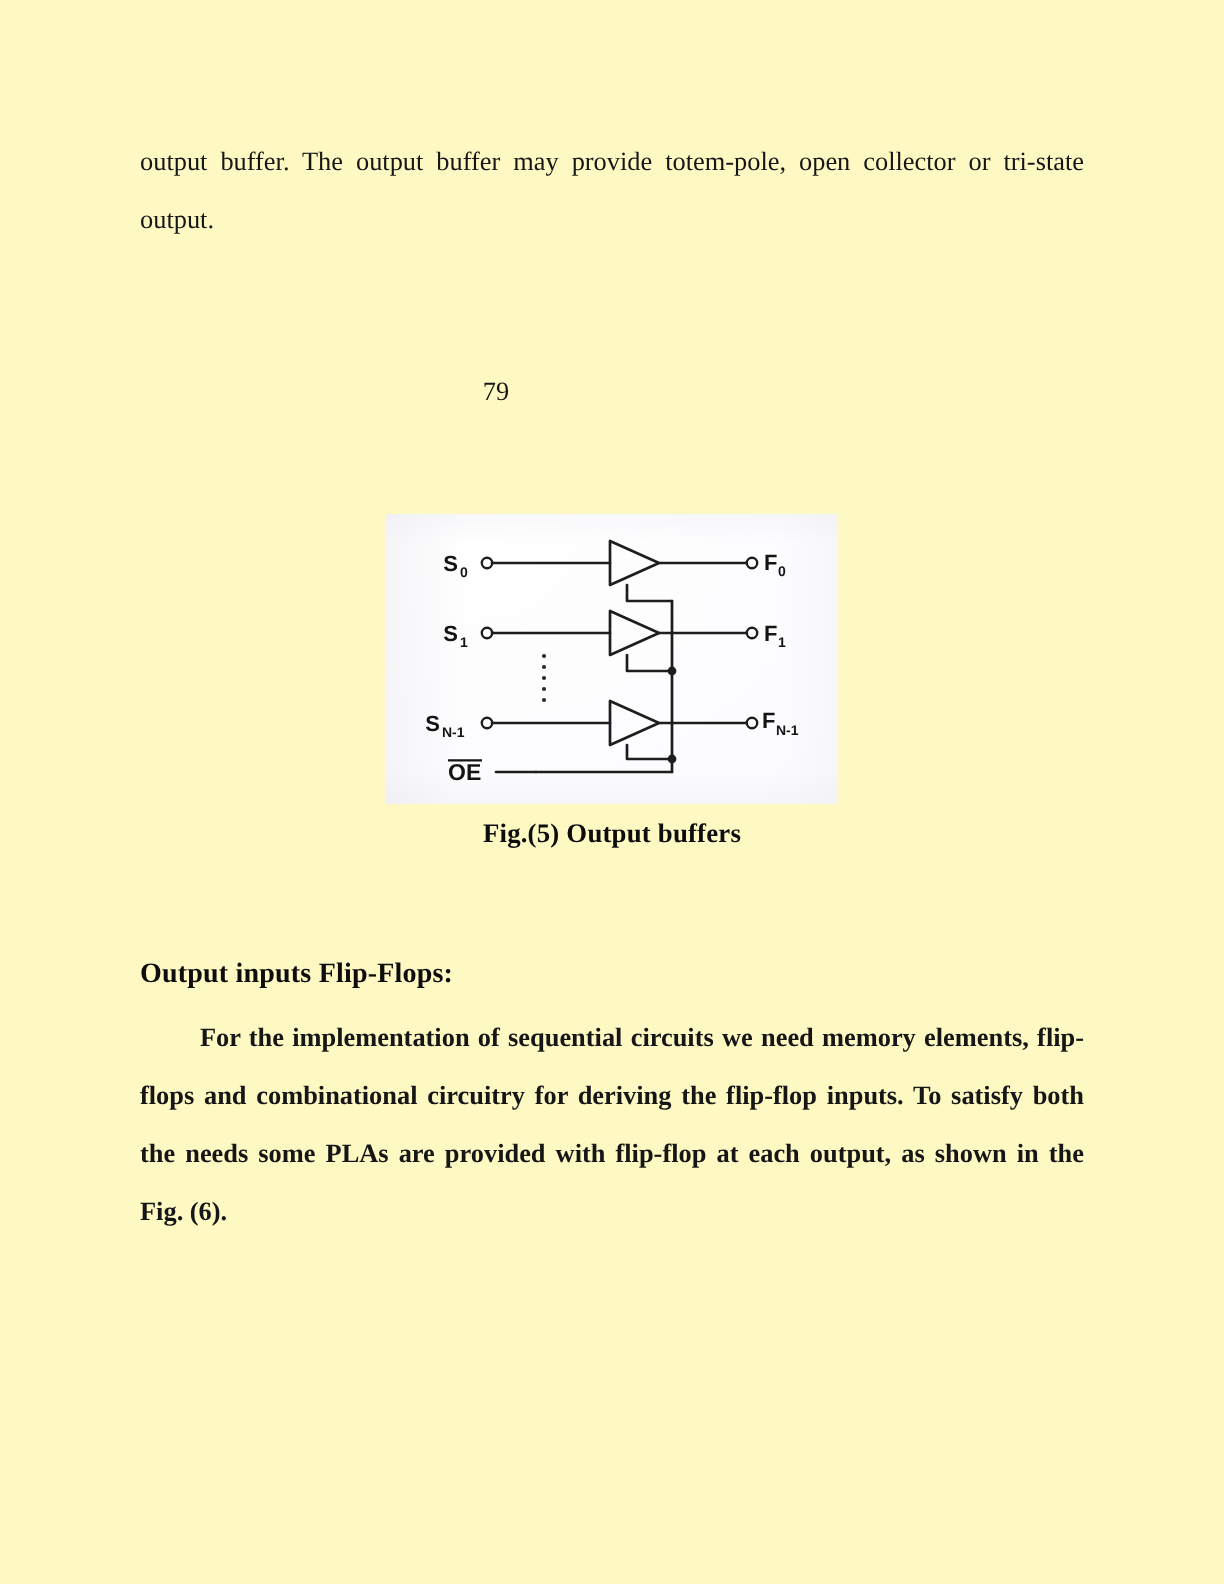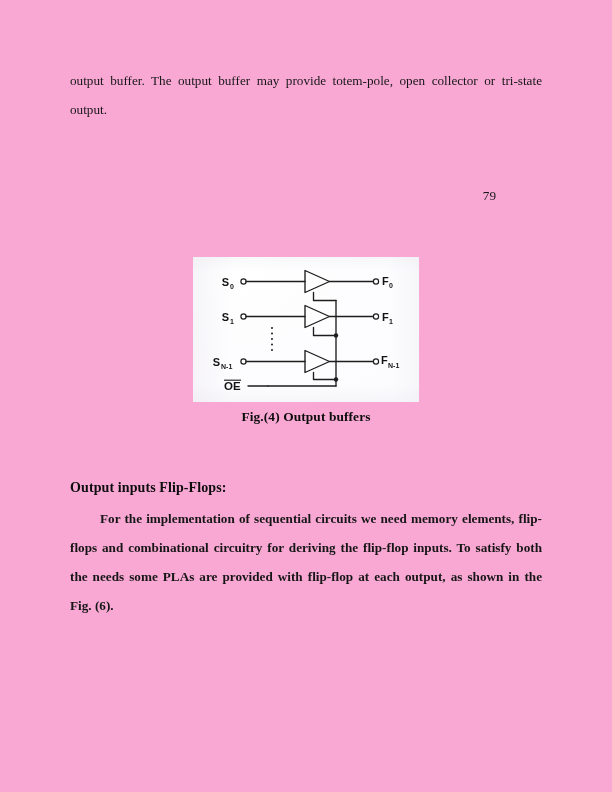--- a/index.html
+++ b/index.html
@@ -13,21 +13,21 @@
     position: relative;
     font-family: "Liberation Serif", "DejaVu Serif", serif;
     color: #000000;
     overflow: hidden;
   }
   .page {
     position: absolute;
     inset: 0;
     width: 612px;
     height: 792px;
-    background: #f9a8d4;
+    background: #fef9c3;
   }
 
   
   .para {
     position: absolute;
     left: 70px;
     width: 472px;
     font-size: 13.2px;
     line-height: 29px;
     text-align: justify;
@@ -35,21 +35,21 @@
   }
   .para.top { top: 66px; }
   .para.bottom { top: 504px; font-weight: bold; }
   .para .indent { display: inline-block; width: 30px; }
 
   .pageno {
     position: absolute;
     top: 188px;
     left: 0;
     width: 496px;
-    text-align: right;
+    text-align: center;
     font-size: 13.2px;
     color: #161616;
   }
 
   
   .figure-wrap {
     position: absolute;
     left: 193px;
     top: 257px;
     width: 226px;
@@ -178,19 +178,19 @@
 
         <text x="188" y="107" font-size="11">F</text>
         <text x="195" y="110.5" font-size="7">N-1</text>
 
         <text x="31" y="133" font-size="11.5">OE</text>
         <line x1="31" y1="123.2" x2="48" y2="123.2" stroke="#141414" stroke-width="1.1"></line>
       </g>
     </svg>
   </div>
 
-  <div class="fig-caption">Fig.(4) Output buffers</div>
+  <div class="fig-caption">Fig.(5) Output buffers</div>
 
   <div class="heading">Output inputs Flip-Flops:</div>
 
   <div class="para bottom"><span class="indent"></span><span>For the implementation of sequential circuits we need memory elements, flip-flops and combinational circuitry for deriving the flip-flop inputs. To satisfy both the needs some PLAs are provided with flip-flop at each output, as shown in the Fig. (6).</span></div>
 
 </div>
 
 </body></html>

